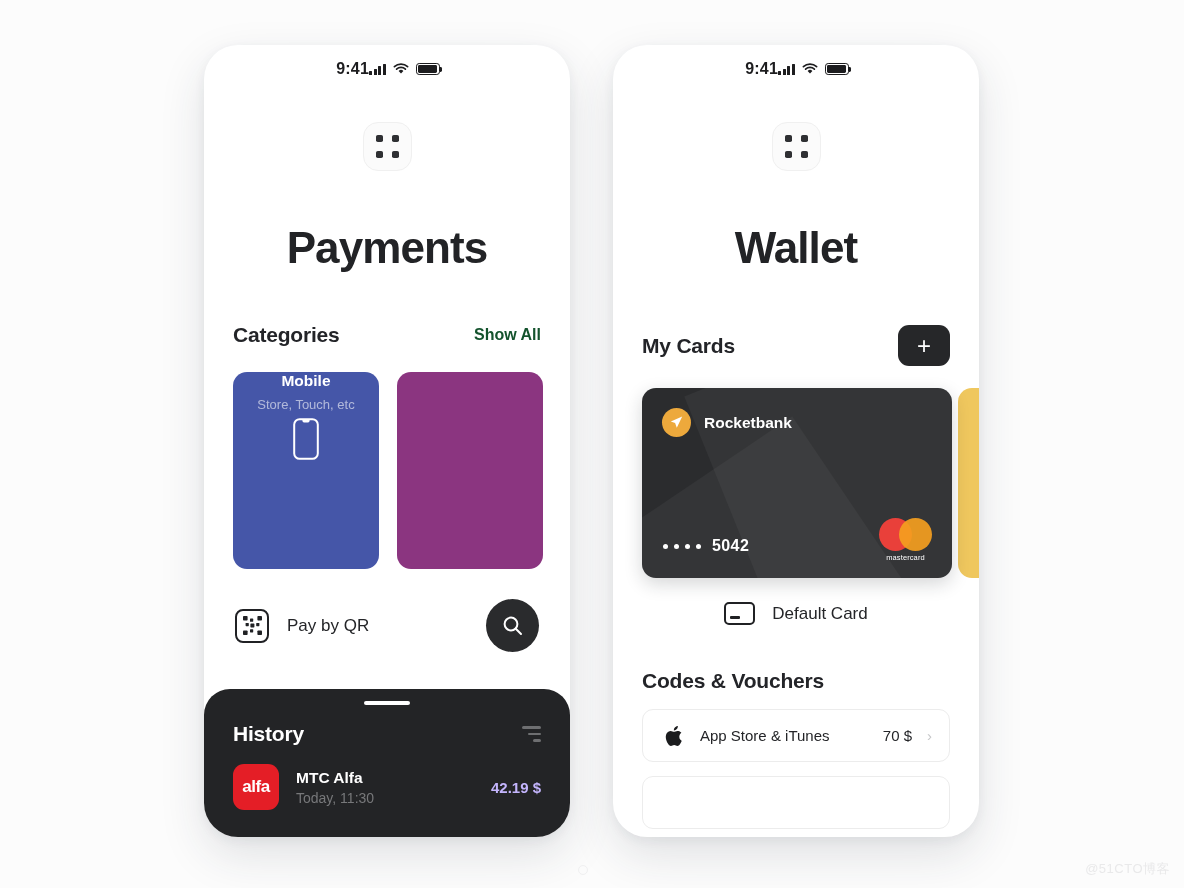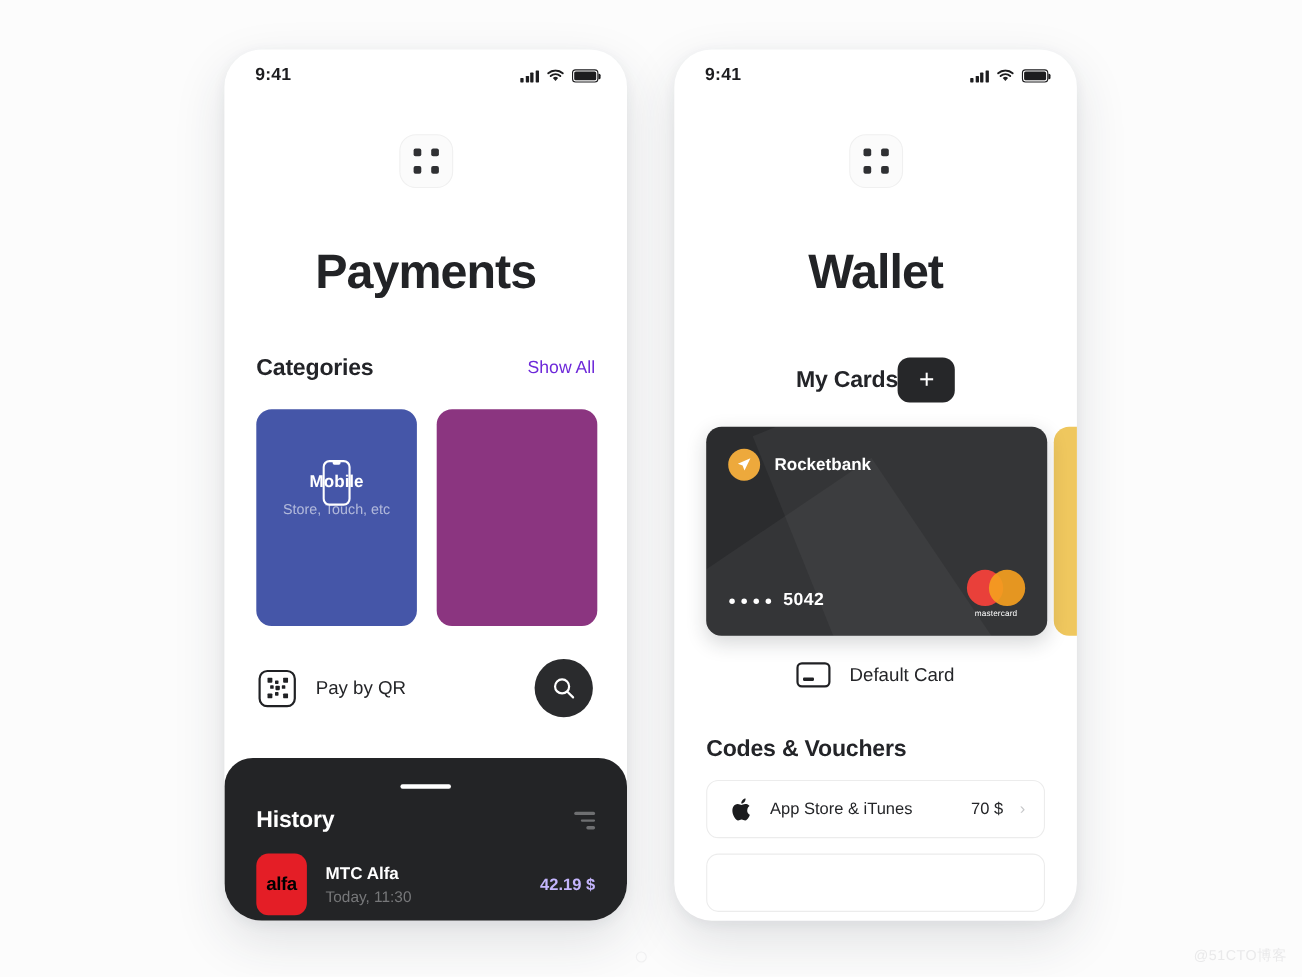--- a/index.html
+++ b/index.html
@@ -19,21 +19,21 @@
     border-radius: 34px;
     overflow: hidden;
     box-shadow: 0 18px 46px rgba(40,44,60,0.13), 0 3px 12px rgba(40,44,60,0.06);
   }
   #phone-left  { left: 204px; top: 45px; }
   #phone-right { left: 613px; top: 45px; }
 
   
   .statusbar {
     height: 48px; padding: 0 26px 0 28px;
-    display: flex; align-items: center; justify-content: space-between;
+    display: flex; align-items: center; justify-content: center;
   }
   .st-time { font-size: 16px; font-weight: 700; color: #1d1d1f; letter-spacing: .2px; }
   .st-icons { display: flex; align-items: center; gap: 7px; }
   .sig { display: flex; align-items: flex-end; gap: 1.6px; height: 11px; }
   .sig i { display: block; width: 3px; background: #1d1d1f; border-radius: .6px; }
   .sig i:nth-child(1) { height: 4px; }
   .sig i:nth-child(2) { height: 6px; }
   .sig i:nth-child(3) { height: 8.5px; }
   .sig i:nth-child(4) { height: 11px; }
   .wifi { width: 16px; height: 12px; position: relative; }
@@ -65,32 +65,32 @@
     font-size: 44px; font-weight: 700; color: #222326;
     letter-spacing: -0.9px;
   }
 
   
   .sec-head {
     display: flex; align-items: center; justify-content: space-between;
     padding: 0 29px;
   }
   .sec-title { font-size: 21px; font-weight: 600; color: #232428; letter-spacing: -.2px; }
-  .show-all { font-size: 16px; font-weight: 400; color: #6d28d9; }
+  .show-all { font-size: 16px; font-weight: 700; color: #14532d; }
 
   
   .cats {
     display: flex; gap: 18px;
     padding: 0 0 0 29px; margin-top: 25px;
   }
   .cat {
     flex: 0 0 auto; width: 146px; height: 197px;
     border-radius: 14px; color: #fff;
     display: flex; flex-direction: column; align-items: center;
-    justify-content: center; padding-bottom: 41px;
+    justify-content: flex-start; padding-bottom: 41px;
     position: relative;
   }
   .cat .cat-ico {
     position: absolute; top: 46px; left: 0; right: 0;
     display: flex; justify-content: center;
   }
   .cat-name { font-size: 15.5px; font-weight: 700; }
   .cat-sub  { font-size: 13px; margin-top: 7px; color: rgba(255,255,255,0.58); }
 
   
@@ -105,51 +105,51 @@
   }
   .qr-label { font-size: 17px; color: #242528; font-weight: 400; }
   .search-btn {
     width: 53px; height: 53px; border-radius: 50%;
     background: #2a2b2d; display: flex; align-items: center; justify-content: center;
   }
 
   
   .history {
     position: absolute; left: 0; right: 0; bottom: 0; height: 148px;
-    background: #232426; border-radius: 26px 26px 0 0; padding: 12px 29px;
+    background: #232426; border-radius: 26px 26px 0 0; padding: 0 29px;
   }
   .hist-handle {
     width: 46px; height: 4px; background: #fff; border-radius: 3px;
     margin: 12px auto 0;
   }
   .hist-head {
     display: flex; align-items: center; justify-content: space-between;
     margin-top: 17px;
   }
   .hist-title { font-size: 21px; font-weight: 600; color: #fff; letter-spacing: -.2px; }
   .filter-ico { display: flex; flex-direction: column; align-items: flex-end; gap: 4px; }
   .filter-ico i { display: block; height: 2.6px; background: #6e6f71; border-radius: 2px; }
   .filter-ico i:nth-child(1) { width: 19px; }
   .filter-ico i:nth-child(2) { width: 13px; }
   .filter-ico i:nth-child(3) { width: 8px; }
 
   .hist-row { display: flex; align-items: center; margin-top: 18px; }
   .hist-logo {
-    width: 46px; height: 56px; border-radius: 11px; background: #e41e26;
+    width: 46px; height: 46px; border-radius: 11px; background: #e41e26;
     display: flex; align-items: center; justify-content: center;
-    color: #000000; font-size: 17px; font-weight: 700; letter-spacing: -.4px;
+    color: #ffffff; font-size: 17px; font-weight: 700; letter-spacing: -.4px;
   }
   .hist-mid { margin-left: 17px; flex: 1; }
   .hist-name { font-size: 15.5px; font-weight: 700; color: #fff; }
   .hist-time { font-size: 14px; color: #77787a; margin-top: 3px; }
   .hist-amt  { font-size: 15px; font-weight: 700; color: #c4b5fd; }
 
   
   .cards-head {
-    display: flex; align-items: center; justify-content: center;
+    display: flex; align-items: center; justify-content: space-between;
     padding: 0 29px; margin-top: 6px;
   }
   .add-btn {
     width: 52px; height: 41px; border-radius: 11px; background: #262729;
     display: flex; align-items: center; justify-content: center;
     color: #fff; font-size: 24px; font-weight: 300; line-height: 1;
   }
   .cards-strip {
     display: flex; gap: 6px; padding-left: 29px; margin-top: 22px;
   }

